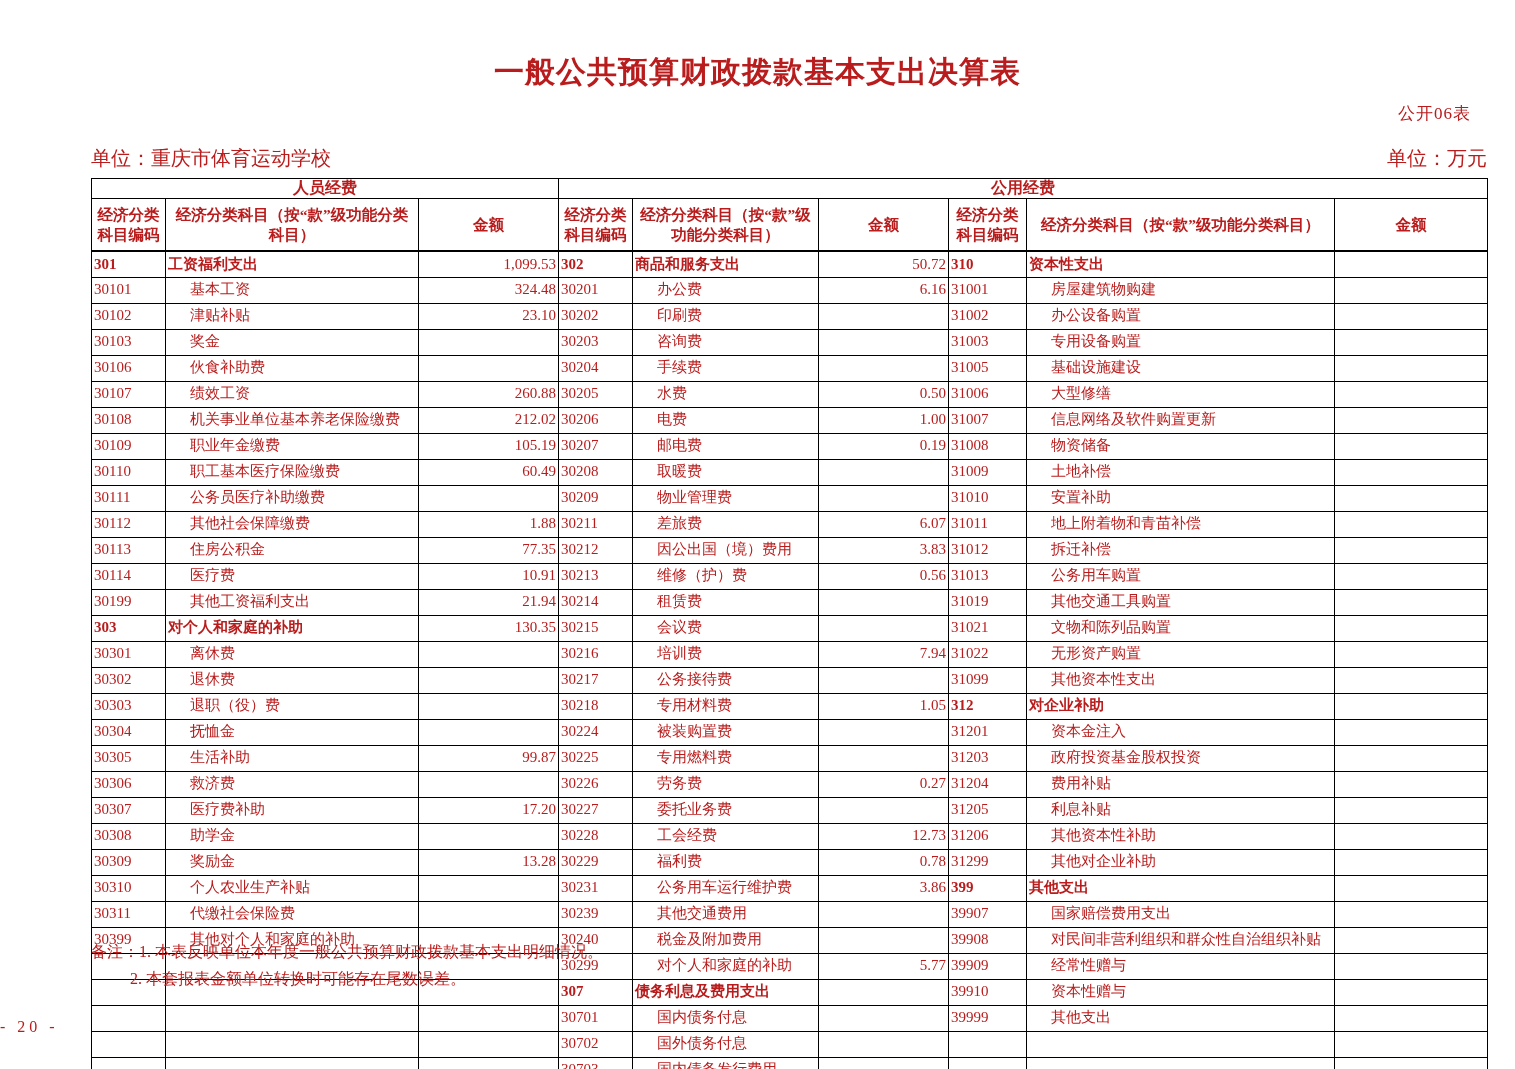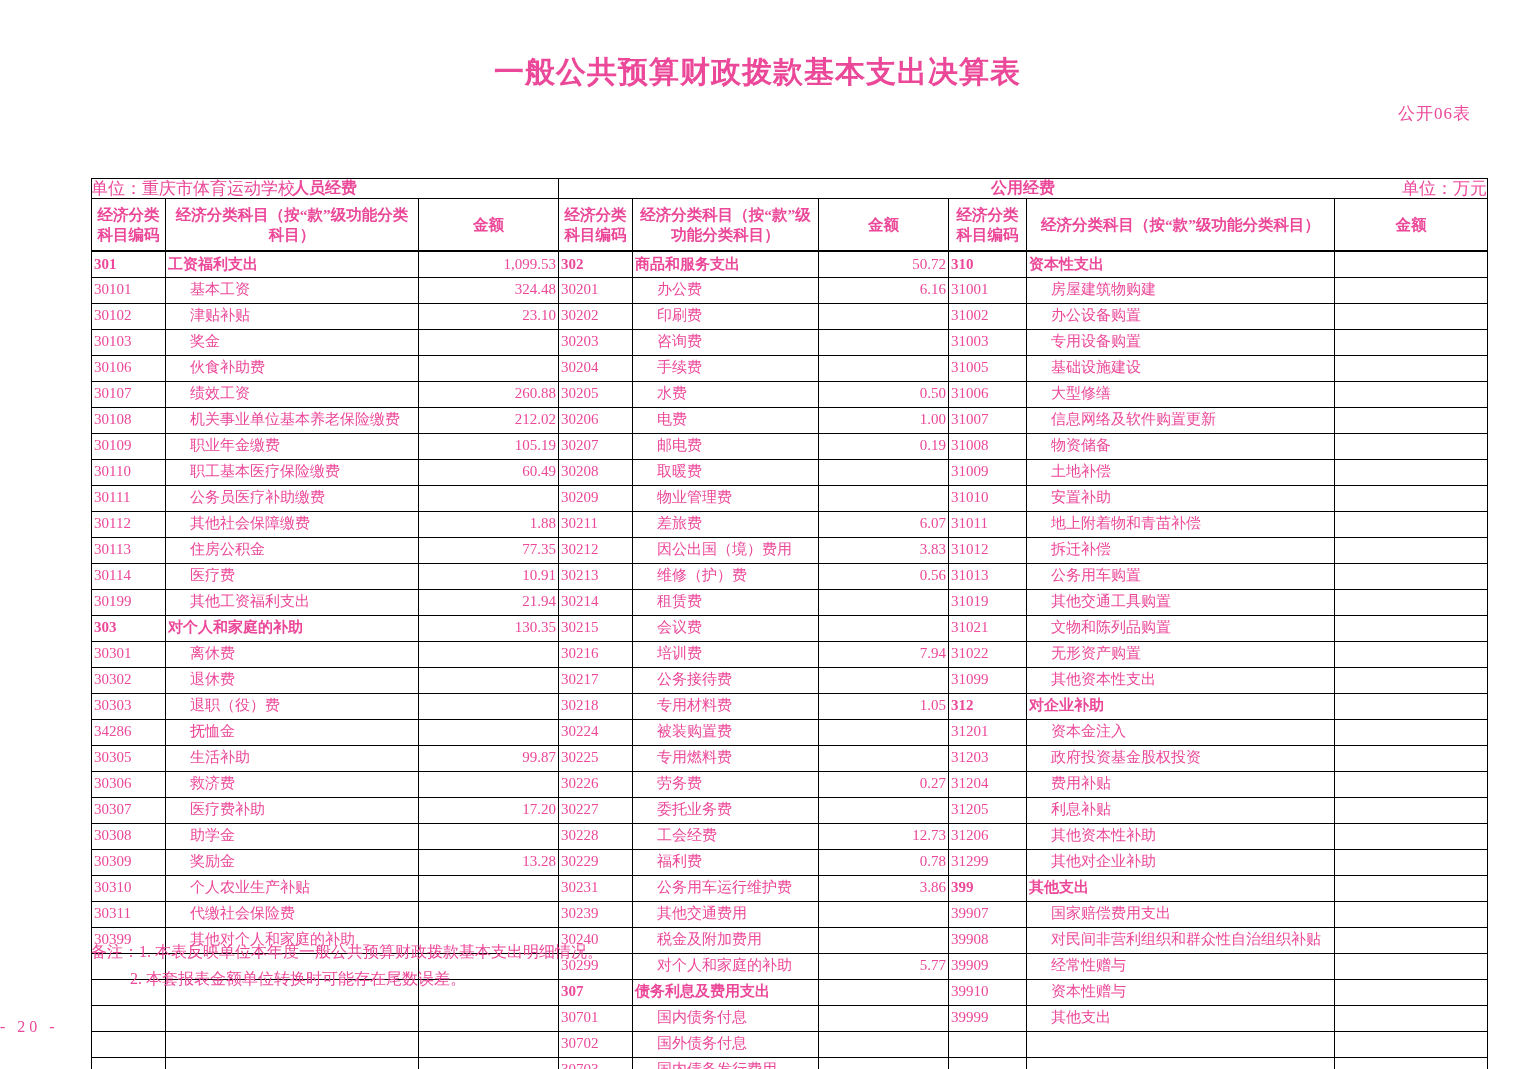--- a/index.html
+++ b/index.html
@@ -1,29 +1,29 @@
 <!DOCTYPE html>
 <html><head>
 <meta charset="utf-8">
 <style>
   html,body{margin:0;padding:0;background:#fff;}
   .page{
     position:relative;width:1515px;height:1069px;background:#fff;overflow:hidden;
-    font-family:"Liberation Serif","DejaVu Serif",serif;color:#ec4899;
+    font-family:"Liberation Serif","DejaVu Serif",serif;color:#b91c1c;
   }
   .doc-title{
     position:absolute;top:52px;left:0;width:100%;text-align:center;
     font-size:30px;font-weight:bold;letter-spacing:1px;
   }
   .form-tag{
     position:absolute;top:102px;right:44px;font-size:17px;letter-spacing:1px;
   }
   .unit-row{
-    position:absolute;top:145px;left:91px;right:28px;font-size:17px;
-    display:flex;justify-content:space-between;margin-top:32px;
+    position:absolute;top:145px;left:91px;right:28px;font-size:20px;
+    display:flex;justify-content:space-between;
   }
   table.fin{
     position:absolute;top:178px;left:91px;width:1396px;
     border-collapse:collapse;table-layout:fixed;padding-left:36px;
   }
   table.fin th,table.fin td{
     border:1px solid #000;padding:0 2px;font-size:15px;line-height:1.15;
     overflow:hidden;white-space:nowrap;
   }
   tr.section-row th{
@@ -286,21 +286,21 @@
           <td class="c-name sub">退职（役）费</td>
           <td class="c-amount"></td>
           <td class="c-code">30218</td>
           <td class="c-name sub">专用材料费</td>
           <td class="c-amount">1.05</td>
           <td class="c-code cat">312</td>
           <td class="c-name cat">对企业补助</td>
           <td class="c-amount"></td>
         </tr>
         <tr class="data-row">
-          <td class="c-code">34286</td>
+          <td class="c-code">30304</td>
           <td class="c-name sub">抚恤金</td>
           <td class="c-amount"></td>
           <td class="c-code">30224</td>
           <td class="c-name sub">被装购置费</td>
           <td class="c-amount"></td>
           <td class="c-code">31201</td>
           <td class="c-name sub">资本金注入</td>
           <td class="c-amount"></td>
         </tr>
         <tr class="data-row">

